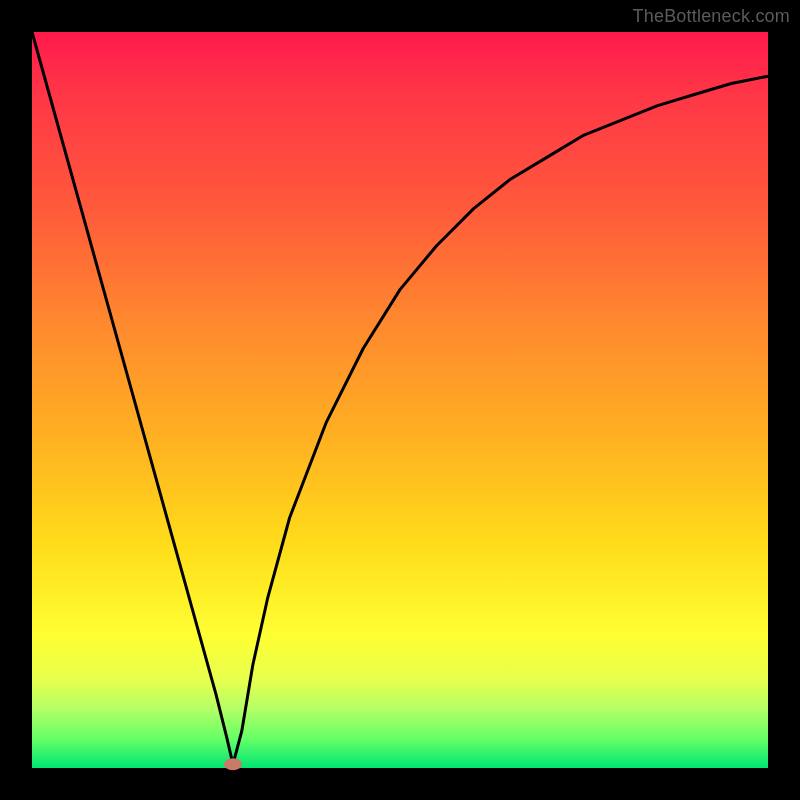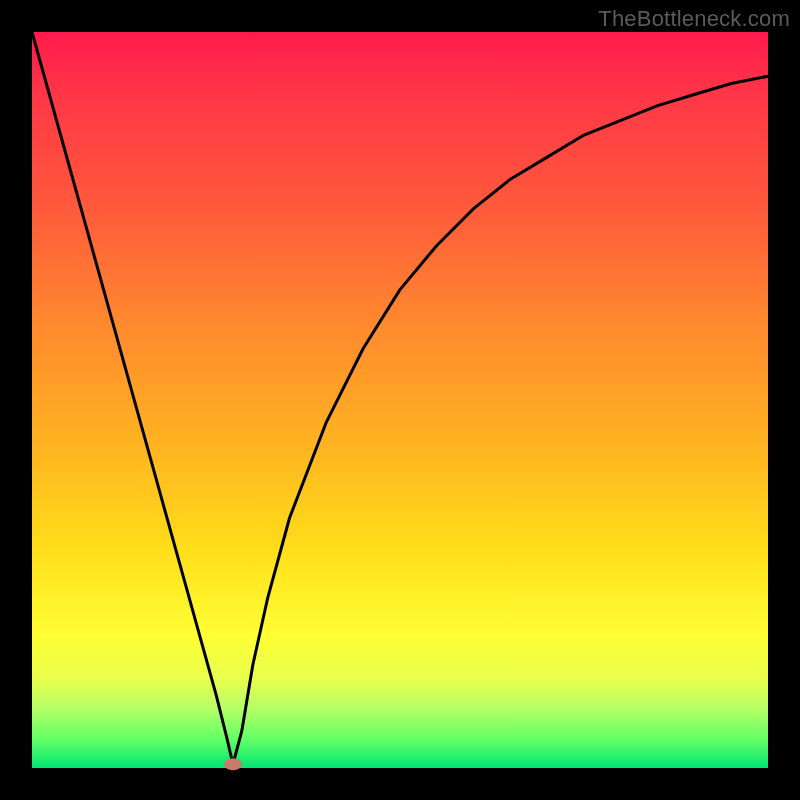--- a/index.html
+++ b/index.html
@@ -45,21 +45,21 @@
     top: 0;
     width: 736px;
     height: 736px;
     overflow: visible;
   }
   .watermark {
     position: absolute;
     top: 6px;
     right: 10px;
     color: #5b5b5b;
-    font-size: 22px;
+    font-size: 18px;
     letter-spacing: 0.2px;
     user-select: none;
   }
   .curve {
     fill: none;
     stroke: #000;
     stroke-width: 3;
     stroke-linejoin: round;
     stroke-linecap: round;
   }

